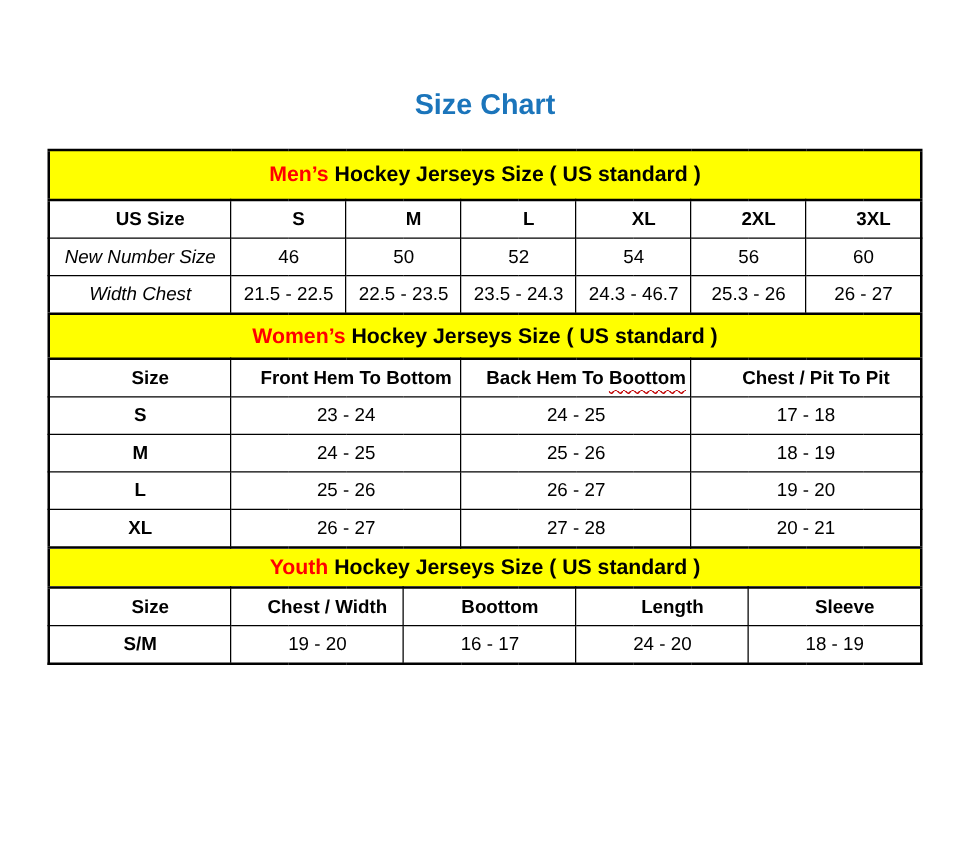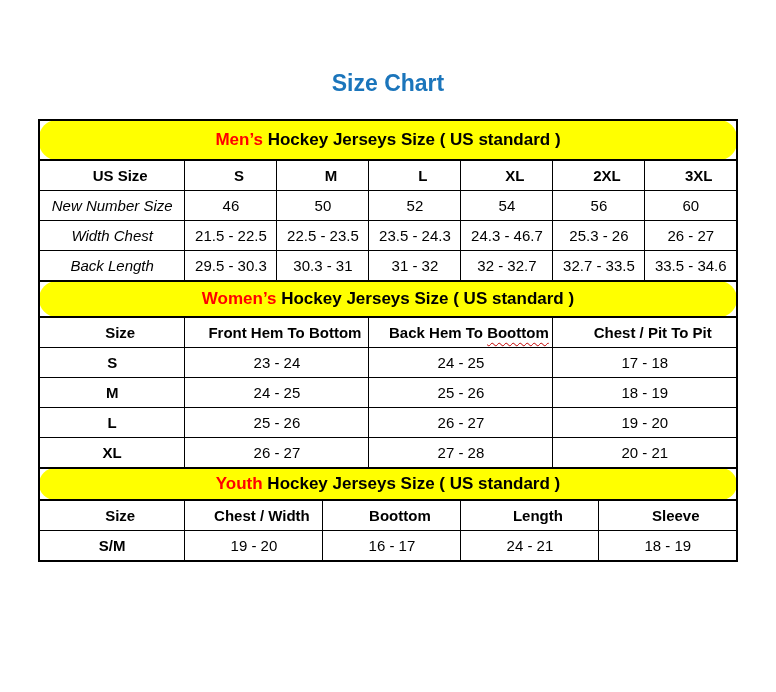--- a/index.html
+++ b/index.html
@@ -42,21 +42,20 @@
     height: 25px;
     overflow: hidden;
     white-space: nowrap;
   }
   .chart-table th.banner-cell {
     background: #FFFF00;
     font-size: 17px;
     font-weight: bold;
     border-top: 2px solid #000000;
     border-bottom: 2px solid #000000;
-    border-radius: 18px;
   }
   .banner-mens th.banner-cell  { height: 34px; }
   .banner-womens th.banner-cell{ height: 30px; }
   .banner-youth th.banner-cell { height: 26px; }
   .banner-highlight { color: #FF0000; }
   .chart-table th.col-header {
     font-weight: bold;
     background: #ffffff;
     padding-left: 18px;
   }
@@ -121,29 +120,20 @@
         </tr>
         <tr>
           <td class="row-label regular">Width Chest</td>
           <td colspan="2">21.5 - 22.5</td>
           <td colspan="2">22.5 - 23.5</td>
           <td colspan="2">23.5 - 24.3</td>
           <td colspan="2">24.3 - 46.7</td>
           <td colspan="2">25.3 - 26</td>
           <td colspan="2">26 - 27</td>
         </tr>
-        <tr>
-          <td class="row-label regular">Back Length</td>
-          <td colspan="2">29.5 - 30.3</td>
-          <td colspan="2">30.3 - 31</td>
-          <td colspan="2">31 - 32</td>
-          <td colspan="2">32 - 32.7</td>
-          <td colspan="2">32.7 - 33.5</td>
-          <td colspan="2">33.5 - 34.6</td>
-        </tr>
         <tr class="banner-womens">
           <th colspan="13" class="banner-cell"><span class="banner-highlight">Women’s</span><span> Hockey Jerseys Size ( US standard )</span></th>
         </tr>
         <tr>
           <th class="col-header" colspan="1">Size</th>
           <th class="col-header" colspan="4">Front Hem To Bottom</th>
           <th class="col-header" colspan="4"><span>Back Hem To </span><span class="squiggle">Boottom</span></th>
           <th class="col-header" colspan="4">Chest / Pit To Pit</th>
         </tr>
         <tr>
@@ -177,18 +167,18 @@
           <th class="col-header" colspan="1">Size</th>
           <th class="col-header" colspan="3">Chest / Width</th>
           <th class="col-header" colspan="3">Boottom</th>
           <th class="col-header" colspan="3">Length</th>
           <th class="col-header" colspan="3">Sleeve</th>
         </tr>
         <tr>
           <td class="row-label">S/M</td>
           <td colspan="3">19 - 20</td>
           <td colspan="3">16 - 17</td>
-          <td colspan="3">24 - 21</td>
+          <td colspan="3">24 - 20</td>
           <td colspan="3">18 - 19</td>
         </tr>
       </tbody>
   </table>
 </div>
 
 </body></html>

